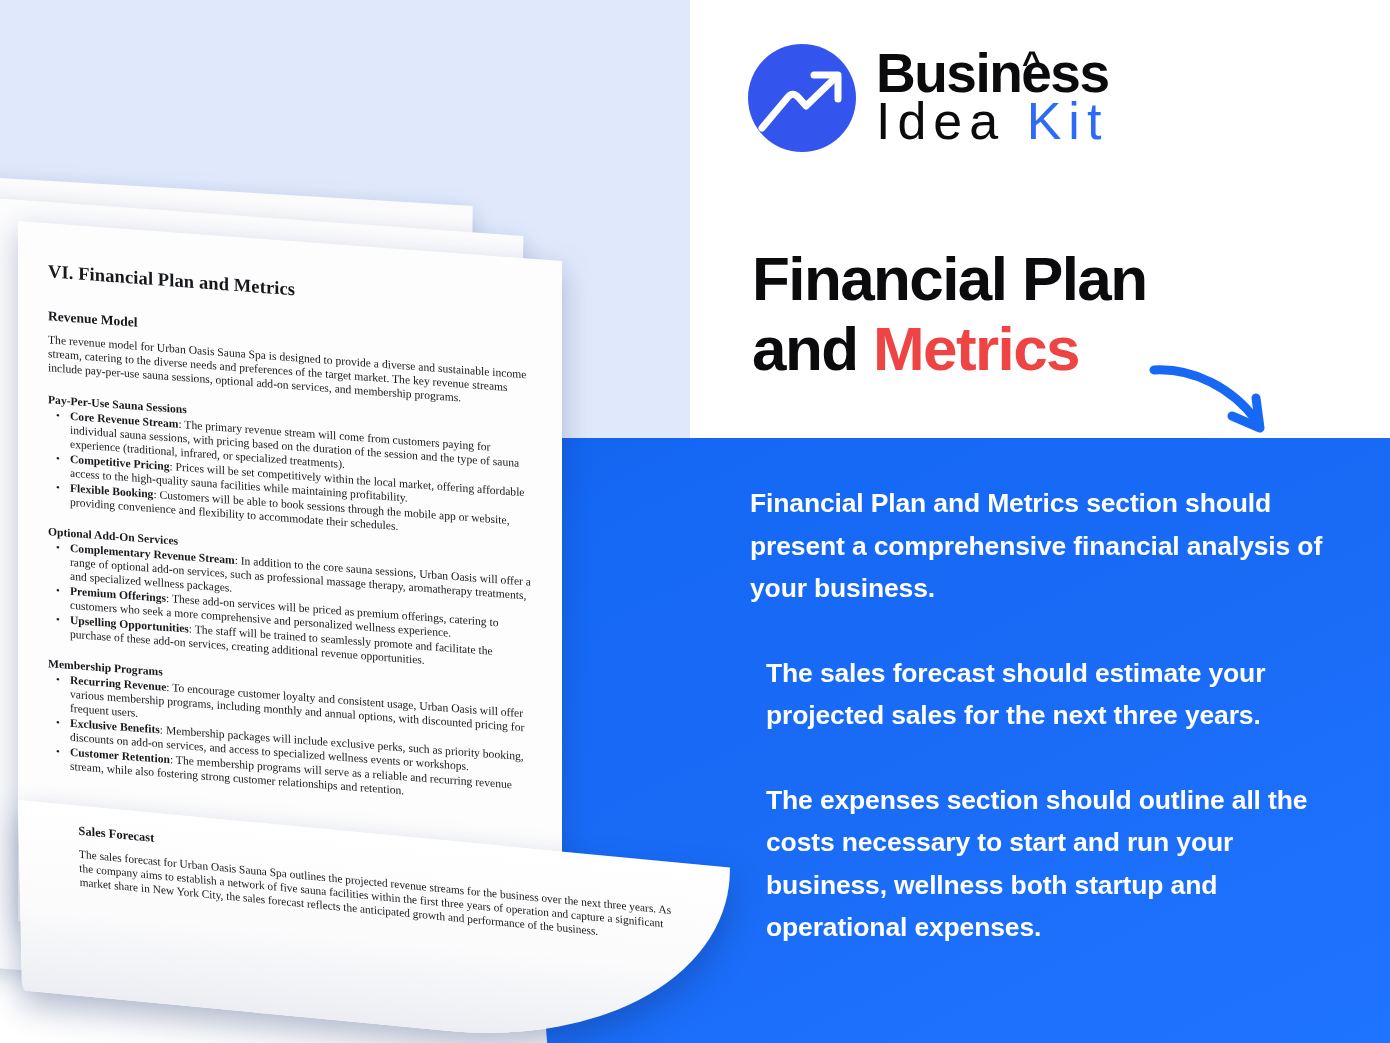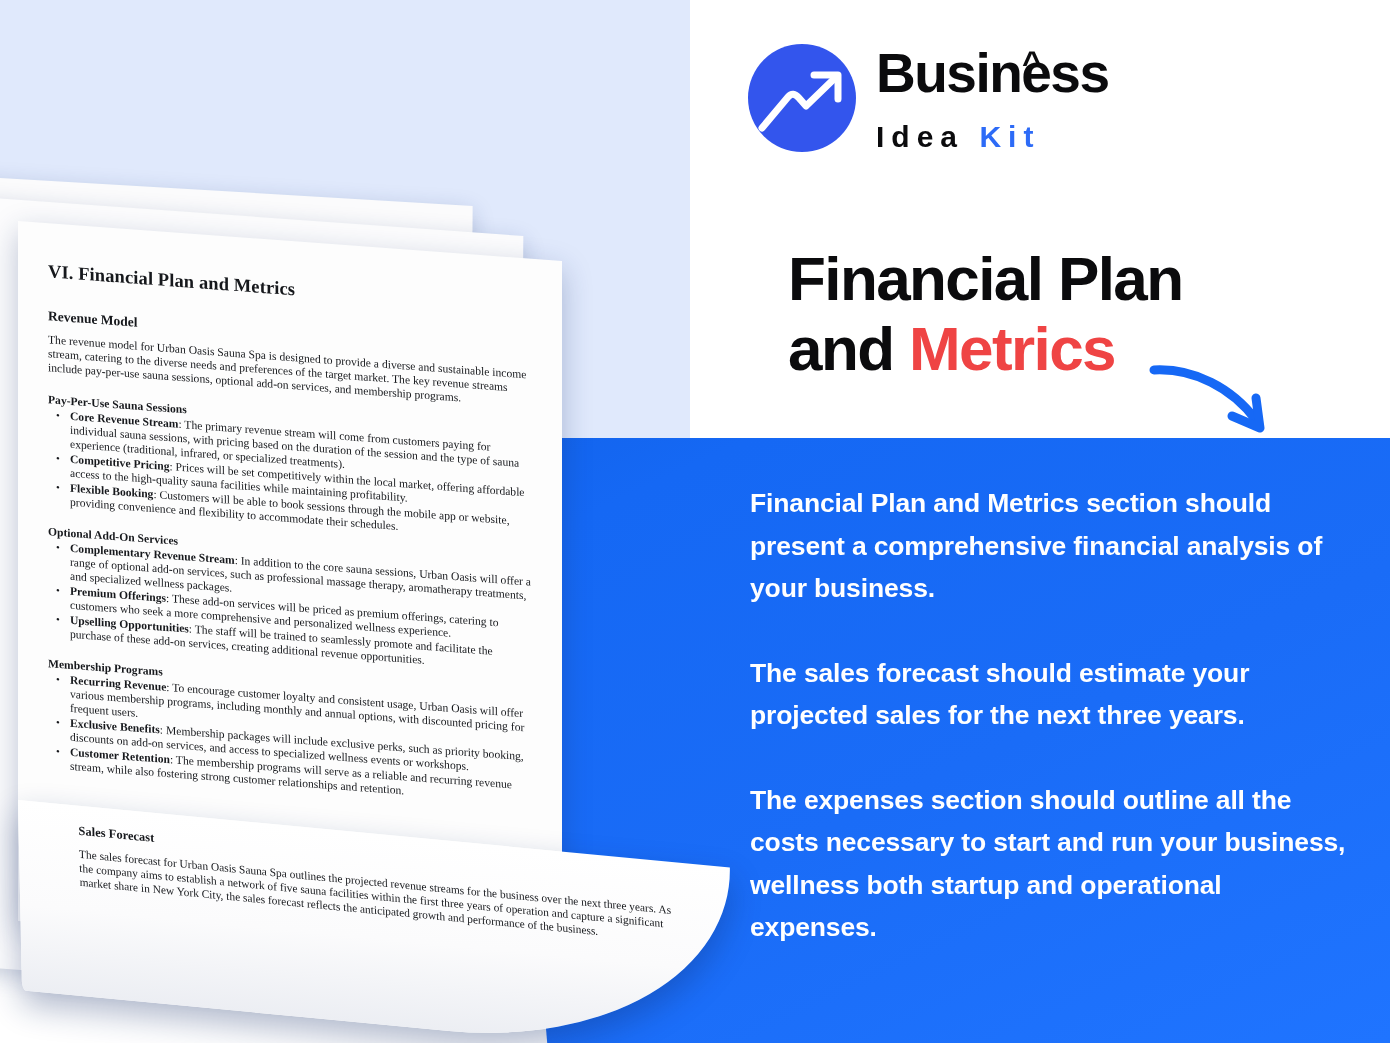--- a/index.html
+++ b/index.html
@@ -105,39 +105,38 @@
   .logo-mark svg { position:absolute; left:0; top:0; }
   .logo-text { position:relative; top:2px; }
   .logo-line1 {
     font-weight:bold; font-size:55px; letter-spacing:-1.5px; color:#0b0b0d; line-height:54px;
     position:relative; white-space:nowrap;
   }
   .logo-hat{
     position:absolute; left:146px; top:-11px; font-size:34px; color:#0b0b0d; font-weight:bold;
   }
   .logo-line2 {
-    font-size:30px; font-weight:bold; letter-spacing:7px; color:#0b0b0d; line-height:42px; white-space:nowrap;margin-top:16px;
+    font-size:52px; font-weight:normal; letter-spacing:7px; color:#0b0b0d; line-height:42px; white-space:nowrap;
   }
   .logo-line2 .kit { color:#2d6bf7; }
 
   .headline {
     position:absolute; left:752px; top:244px; width:560px;
     font-size:62px; font-weight:bold; line-height:70px; letter-spacing:-1.6px;
     color:#0b0b0d;
-    margin-left:36px;
   }
   .headline .accent { color:#ef4444; }
 
   .arrow-wrap { position:absolute; left:1146px; top:358px; }
 
   .body-copy {
     position:absolute; left:750px; top:482px; width:600px;
     color:#ffffff; font-size:26.5px; font-weight:bold; line-height:42.5px; letter-spacing:-.15px;
   }
-  .body-copy p + p { margin-top:42px; }
+  .body-copy p + p { margin-top:42px;margin-left:16px; }
 </style>
 </head>
 <body>
 
 <div id="canvas">
 
   <div class="bg-lightblue"></div>
 
   <div class="bg-blue">
     <div class="blue-cut"></div>

